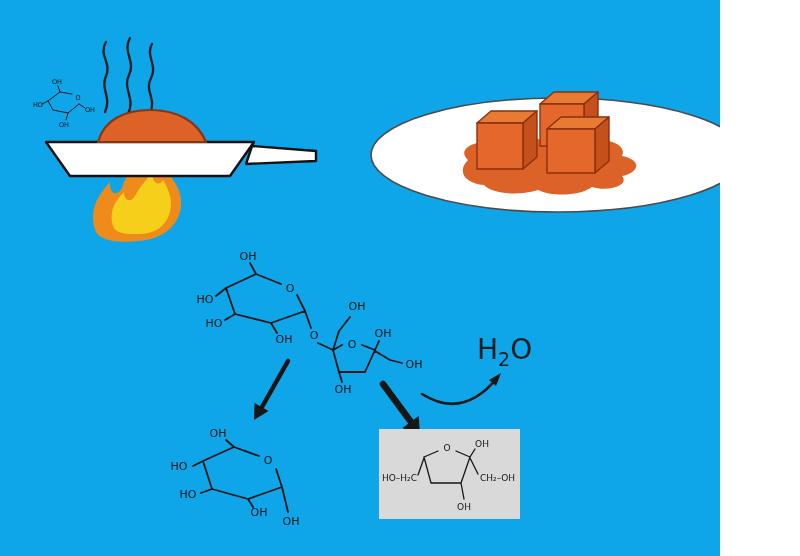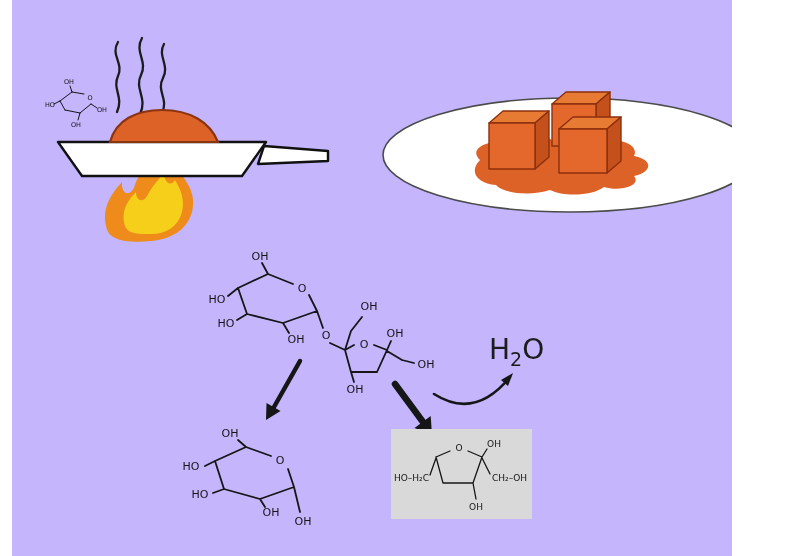--- a/index.html
+++ b/index.html
@@ -1,16 +1,16 @@
 <!DOCTYPE html>
 <html><head>
 <meta charset="utf-8">
 <style>
   html,body{margin:0;padding:0;background:#ffffff;}
-  .stage{position:relative;width:720px;height:556px;background:#c4b5fd;overflow:hidden;margin-left:12px;}
+  .stage{position:relative;width:720px;height:556px;background:#0ea5e9;overflow:hidden;}
   svg{display:block;}
   .bond{stroke:#161616;stroke-width:1.8;fill:none;stroke-linecap:round;stroke-linejoin:round;}
   .bond-xs{stroke:#161616;stroke-width:1;fill:none;stroke-linecap:round;}
   .bond-s{stroke:#161616;stroke-width:1.3;fill:none;stroke-linecap:round;}
   .chem{font-family:"DejaVu Sans",sans-serif;font-size:11px;fill:#161616;text-anchor:middle;}
   .chem-s{font-family:"DejaVu Sans",sans-serif;font-size:9px;fill:#161616;text-anchor:middle;}
   .chem-xs{font-family:"DejaVu Sans",sans-serif;font-size:6.5px;fill:#161616;text-anchor:middle;}
   .h2o{font-family:"DejaVu Sans",sans-serif;font-size:28px;fill:#1c1c1c;text-anchor:start;}
   .squiggle{stroke:#1c1c1c;stroke-width:2.3;fill:none;stroke-linecap:round;}
   .panline{fill:#ffffff;stroke:#111111;stroke-width:2.4;stroke-linejoin:round;}

